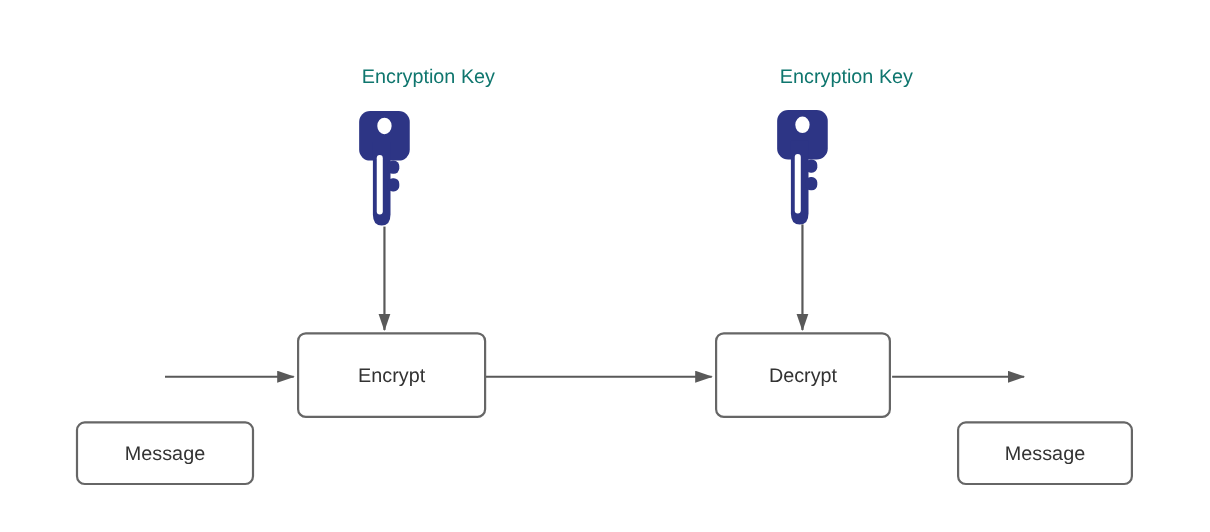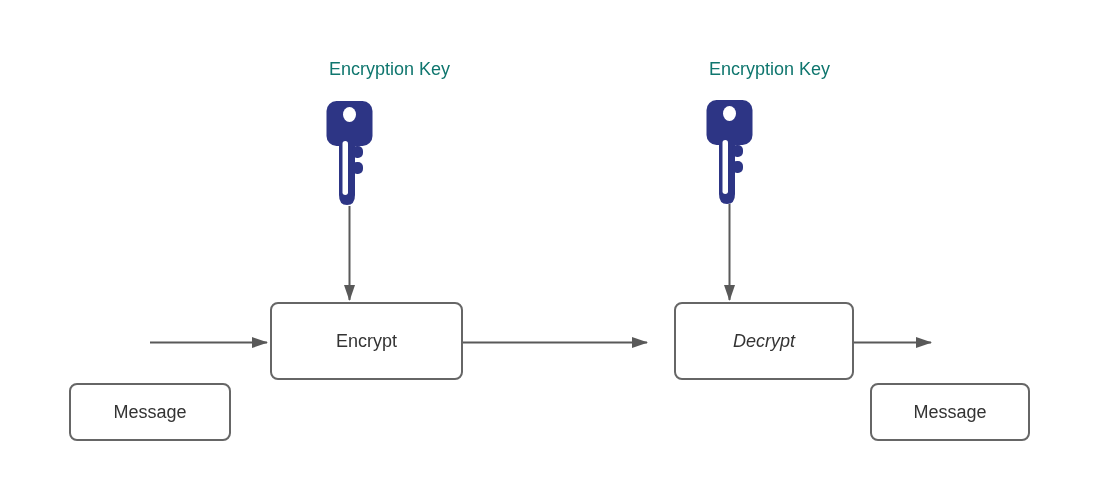--- a/index.html
+++ b/index.html
@@ -15,22 +15,22 @@
     position: absolute; top: 58px; width: 200px;
     text-align: right; font-size: 18px; color: #0f766e; line-height: 22px;
   }
   .key-icon { position: absolute; }
   .box {
     position: absolute; background: #ffffff;
     border: 2px solid #666666; border-radius: 8px;
     display: flex; align-items: center; justify-content: center;
     font-size: 18px; color: #333333; box-sizing: border-box;
   }
-  .box-encrypt  { left: 270px; top: 302px; width: 193px; height: 78px; align-items: center; }
-  .box-decrypt  { left: 674px; top: 302px; width: 180px; height: 78px; font-style: italic; }
+  .box-encrypt  { left: 270px; top: 302px; width: 172px; height: 78px; align-items: center; }
+  .box-decrypt  { left: 650px; top: 302px; width: 160px; height: 78px; }
   .box-msg-in   { left: 69px;  top: 383px; width: 162px; height: 58px; }
   .box-cipher   { left: 460px; top: 383px; width: 160px; height: 58px; }
   .box-msg-out  { left: 870px; top: 383px; width: 160px; height: 58px; }
   .label-enc-key { left: 250px; }
   .label-dec-key { left: 630px; }
   .key-enc { left: 326px; top: 101px; }
   .key-dec { left: 706px; top: 100px; }
 </style>
 </head>
 <body>

